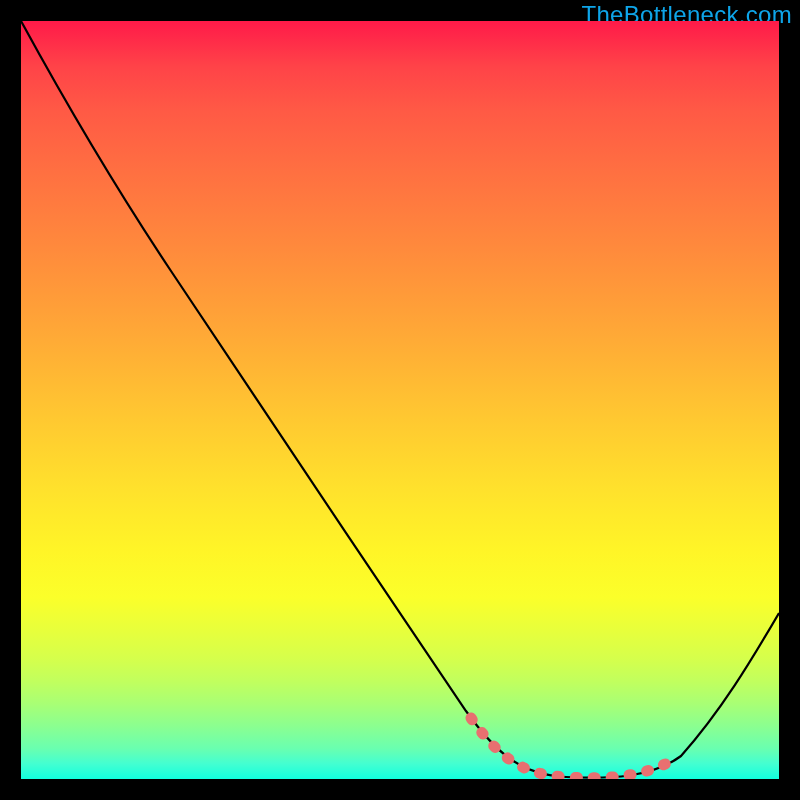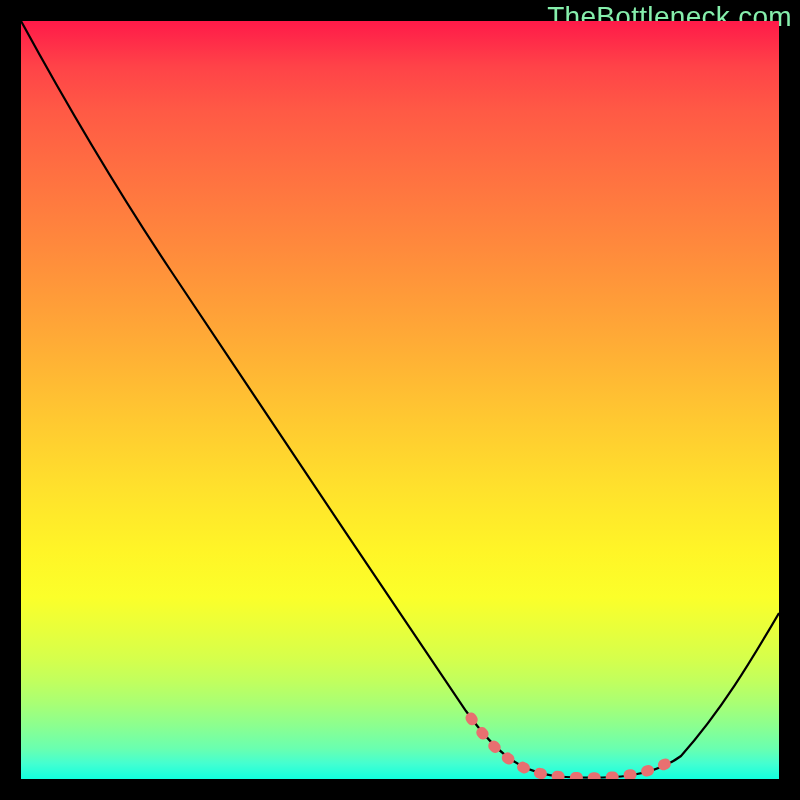--- a/index.html
+++ b/index.html
@@ -14,22 +14,22 @@
   .frame {
     position: relative;
     width: 800px;
     height: 800px;
     background: #000;
   }
   .watermark {
     position: absolute;
     top: 1px;
     right: 8px;
-    color: #86efac;
-    font-size: 28px;
+    color: #0ea5e9;
+    font-size: 24px;
     font-weight: 500;
     letter-spacing: 0.3px;
     user-select: none;
   }
   .plot-area {
     position: absolute;
     left: 21px;
     top: 21px;
     width: 758px;
     height: 758px;

